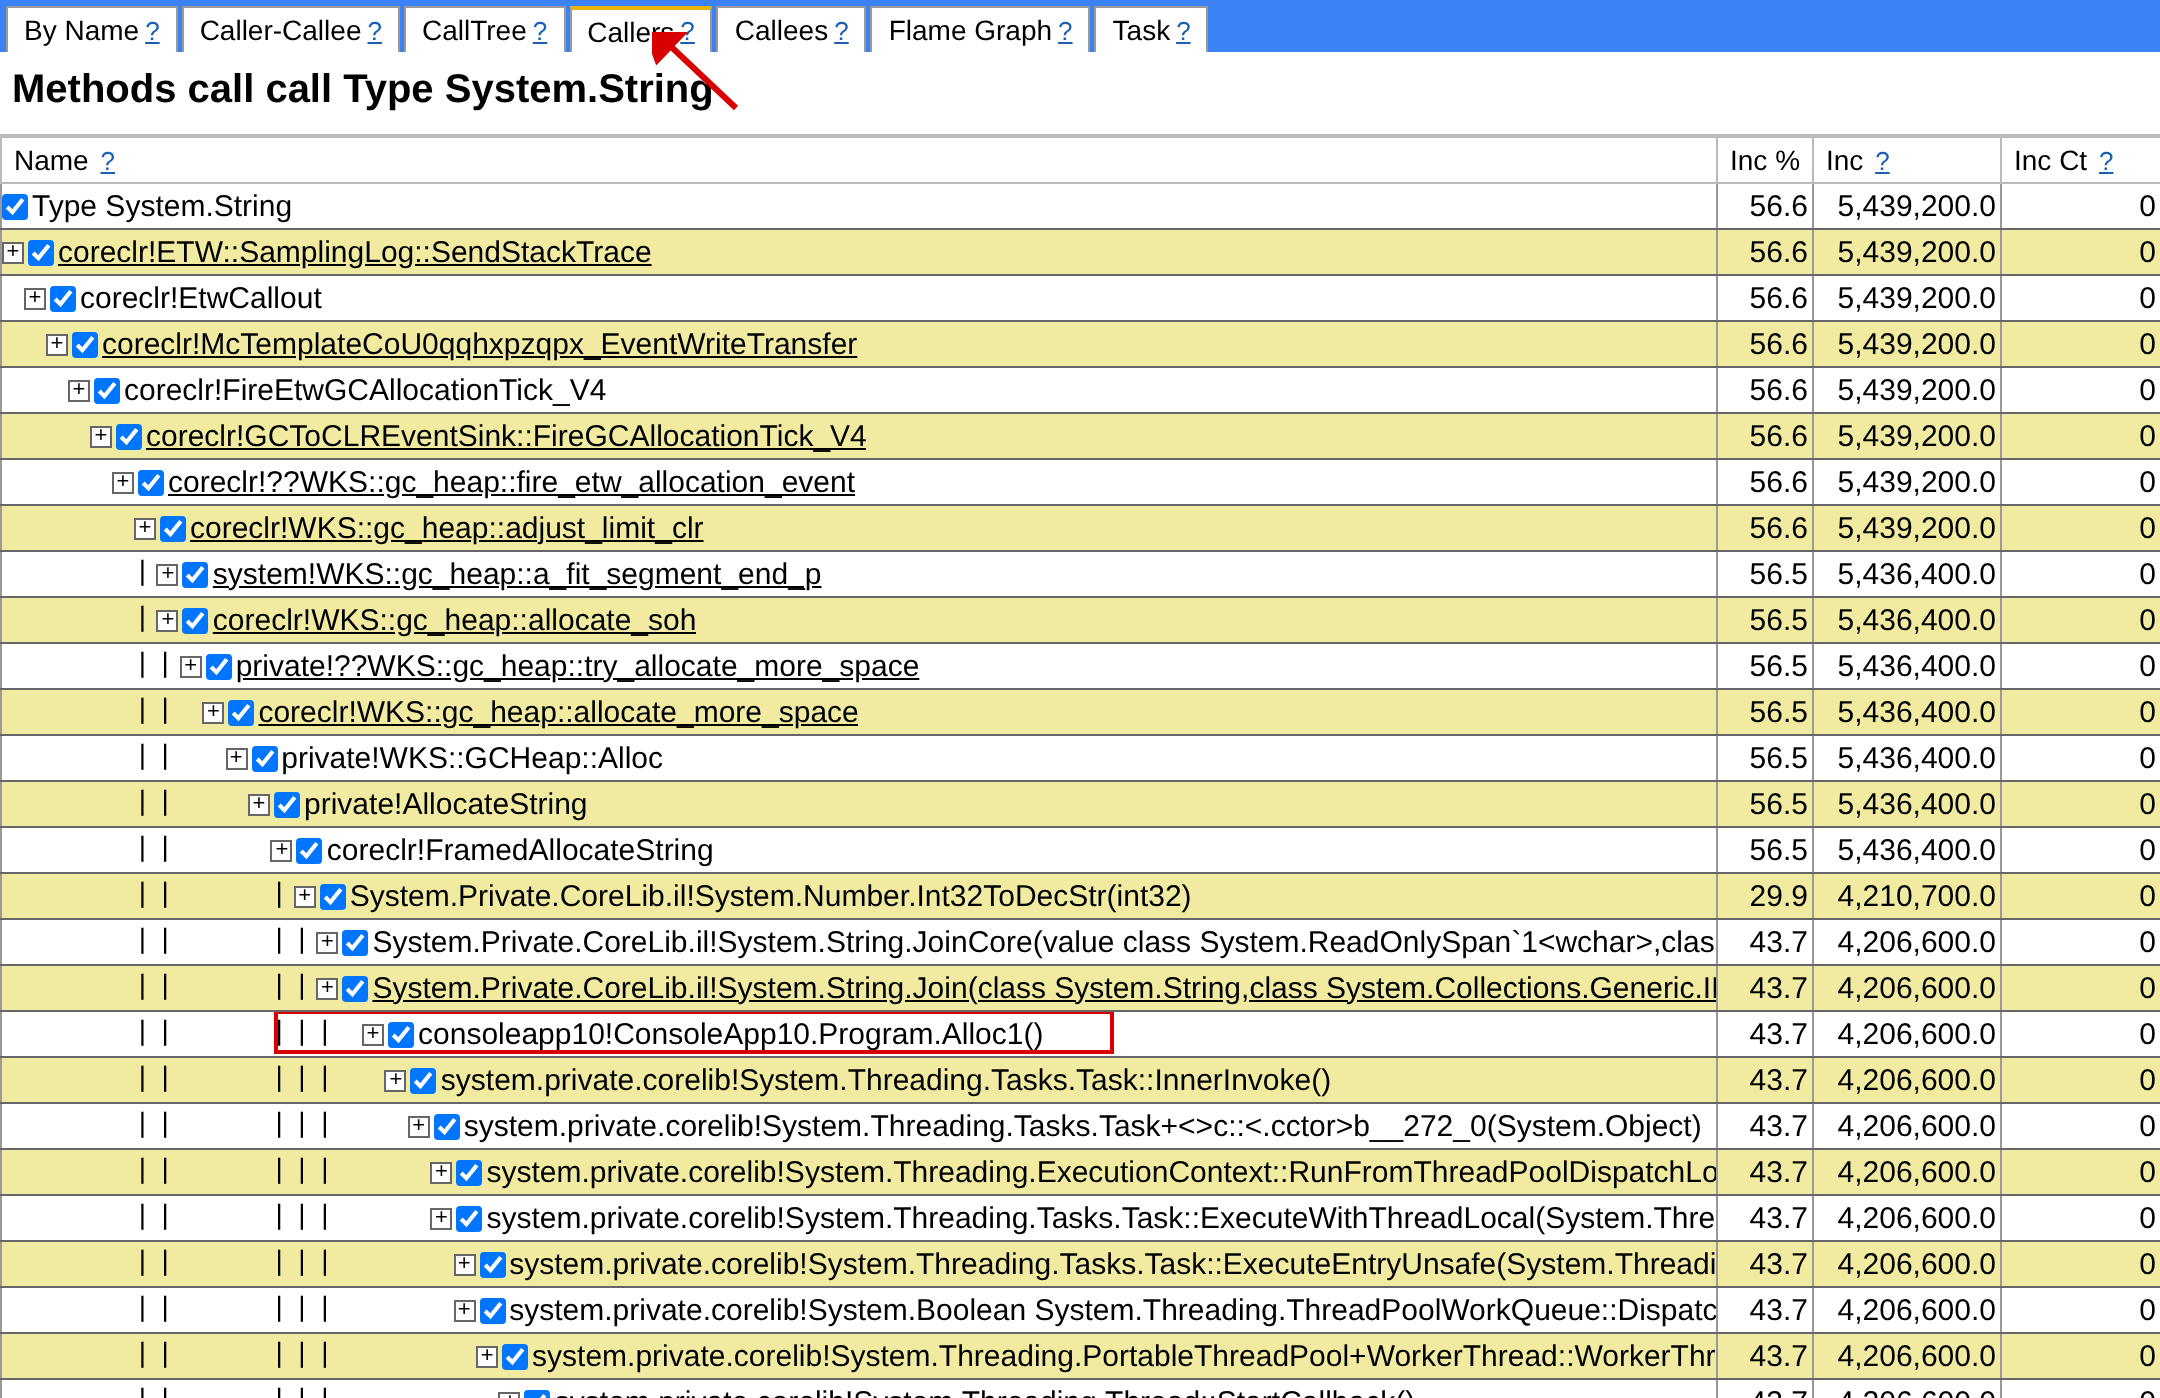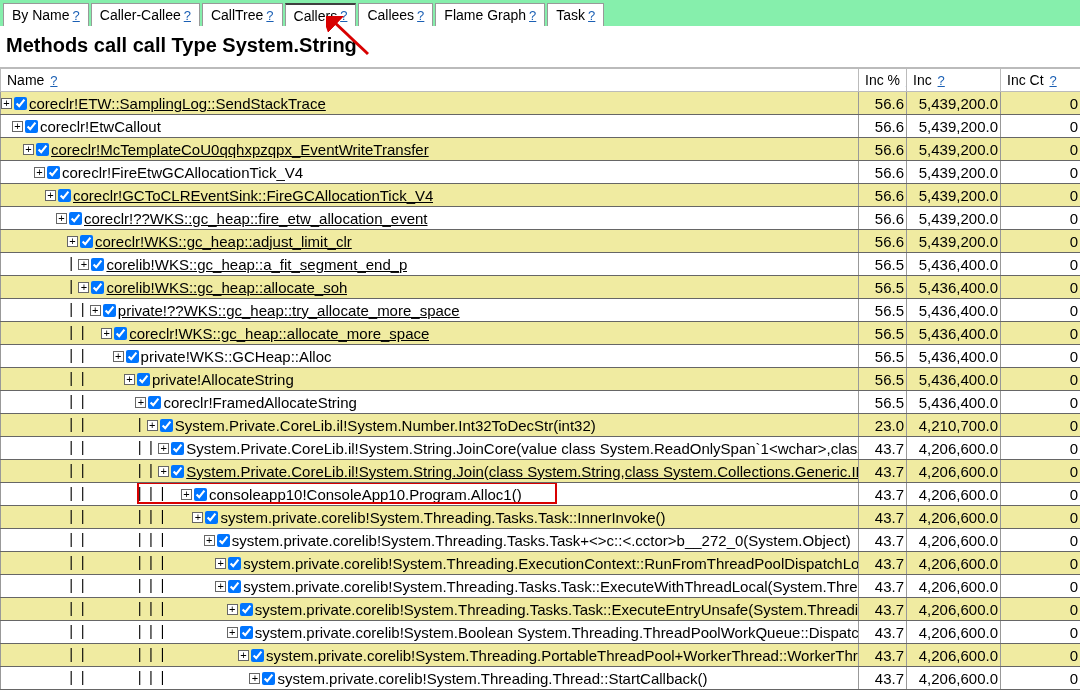--- a/index.html
+++ b/index.html
@@ -4,41 +4,41 @@
 <style>
   * { box-sizing: border-box; }
   body {
     margin: 0;
     font-family: Arial, Helvetica, sans-serif;
     font-size: 14px;
     background: #fff;
     width: 1080px;
   }
   .tabbar {
-    background: #86efac;
+    background: #3b82f6;
     padding: 3px 3px 0 3px;
     display: flex;
     gap: 2px;
     height: 26px;
   }
   .tab {
     background: #fff;
     border: 1px solid #999;
     border-bottom: none;
     padding: 2px 8px 2px 8px;
     font-size: 14px;
     white-space: nowrap;
     cursor: default;
     display: flex;
     align-items: center;
     gap: 3px;
   }
   .tab.active {
     font-weight: normal;
-    border-top: 2px solid #404040;
+    border-top: 2px solid #eab308;
   }
   .qmark {
     color: #1a5fb4;
     text-decoration: underline;
     font-size: 13px;
     cursor: pointer;
   }
   .header {
     font-size: 20px;
     font-weight: bold;
@@ -191,24 +191,36 @@
   </colgroup>
   <thead>
     <tr>
       <th><span>Name</span> <span class="qmark">?</span></th>
       <th><span>Inc %</span> <span class="qmark">?</span></th>
       <th><span>Inc</span> <span class="qmark">?</span></th>
       <th><span>Inc Ct</span> <span class="qmark">?</span></th>
     </tr>
   </thead>
   <tbody id="tbody">
-        <tr class="hl">
+        <tr>
           <td>
             <div class="name-cell">
               <span class="indent" style="width: 0px;"></span>
+              <input type="checkbox" class="chk" checked="" style="">
+              <span class="node-label">Type System.String</span>
+            </div>
+          </td>
+          <td class="num">56.6</td>
+          <td class="num">5,439,200.0</td>
+          <td class="num">0</td>
+        </tr>
+        <tr class="hl">
+          <td>
+            <div class="name-cell">
+              <span class="indent" style="width: 0px;"></span>
               <span class="expander">+</span>
               <input type="checkbox" class="chk" checked="" style="">
               <span class="node-label link-underline">coreclr!ETW::SamplingLog::SendStackTrace</span>
             </div>
           </td>
           <td class="num">56.6</td>
           <td class="num">5,439,200.0</td>
           <td class="num">0</td>
         </tr>
         <tr>
@@ -289,35 +301,35 @@
           <td class="num">5,439,200.0</td>
           <td class="num">0</td>
         </tr>
         <tr>
           <td>
             <div class="name-cell">
               <span class="indent" style="width: 66px;"></span>
               <span class="tree-char" style="letter-spacing: 3px;">|</span>
               <span class="expander">+</span>
               <input type="checkbox" class="chk" checked="" style="">
-              <span class="node-label link-underline">corelib!WKS::gc_heap::a_fit_segment_end_p</span>
+              <span class="node-label link-underline">system!WKS::gc_heap::a_fit_segment_end_p</span>
             </div>
           </td>
           <td class="num">56.5</td>
           <td class="num">5,436,400.0</td>
           <td class="num">0</td>
         </tr>
         <tr class="hl">
           <td>
             <div class="name-cell">
               <span class="indent" style="width: 66px;"></span>
               <span class="tree-char" style="letter-spacing: 3px;">|</span>
               <span class="expander">+</span>
               <input type="checkbox" class="chk" checked="" style="">
-              <span class="node-label link-underline">corelib!WKS::gc_heap::allocate_soh</span>
+              <span class="node-label link-underline">coreclr!WKS::gc_heap::allocate_soh</span>
             </div>
           </td>
           <td class="num">56.5</td>
           <td class="num">5,436,400.0</td>
           <td class="num">0</td>
         </tr>
         <tr>
           <td>
             <div class="name-cell">
               <span class="indent" style="width: 66px;"></span>
@@ -390,21 +402,21 @@
         <tr class="hl">
           <td>
             <div class="name-cell">
               <span class="indent" style="width: 66px;"></span>
               <span class="tree-char" style="letter-spacing: 3px;">||    |</span>
               <span class="expander">+</span>
               <input type="checkbox" class="chk" checked="" style="">
               <span class="node-label">System.Private.CoreLib.il!System.Number.Int32ToDecStr(int32)</span>
             </div>
           </td>
-          <td class="num">23.0</td>
+          <td class="num">29.9</td>
           <td class="num">4,210,700.0</td>
           <td class="num">0</td>
         </tr>
         <tr>
           <td>
             <div class="name-cell">
               <span class="indent" style="width: 66px;"></span>
               <span class="tree-char" style="letter-spacing: 3px;">||    ||</span>
               <span class="expander">+</span>
               <input type="checkbox" class="chk" checked="" style="">

